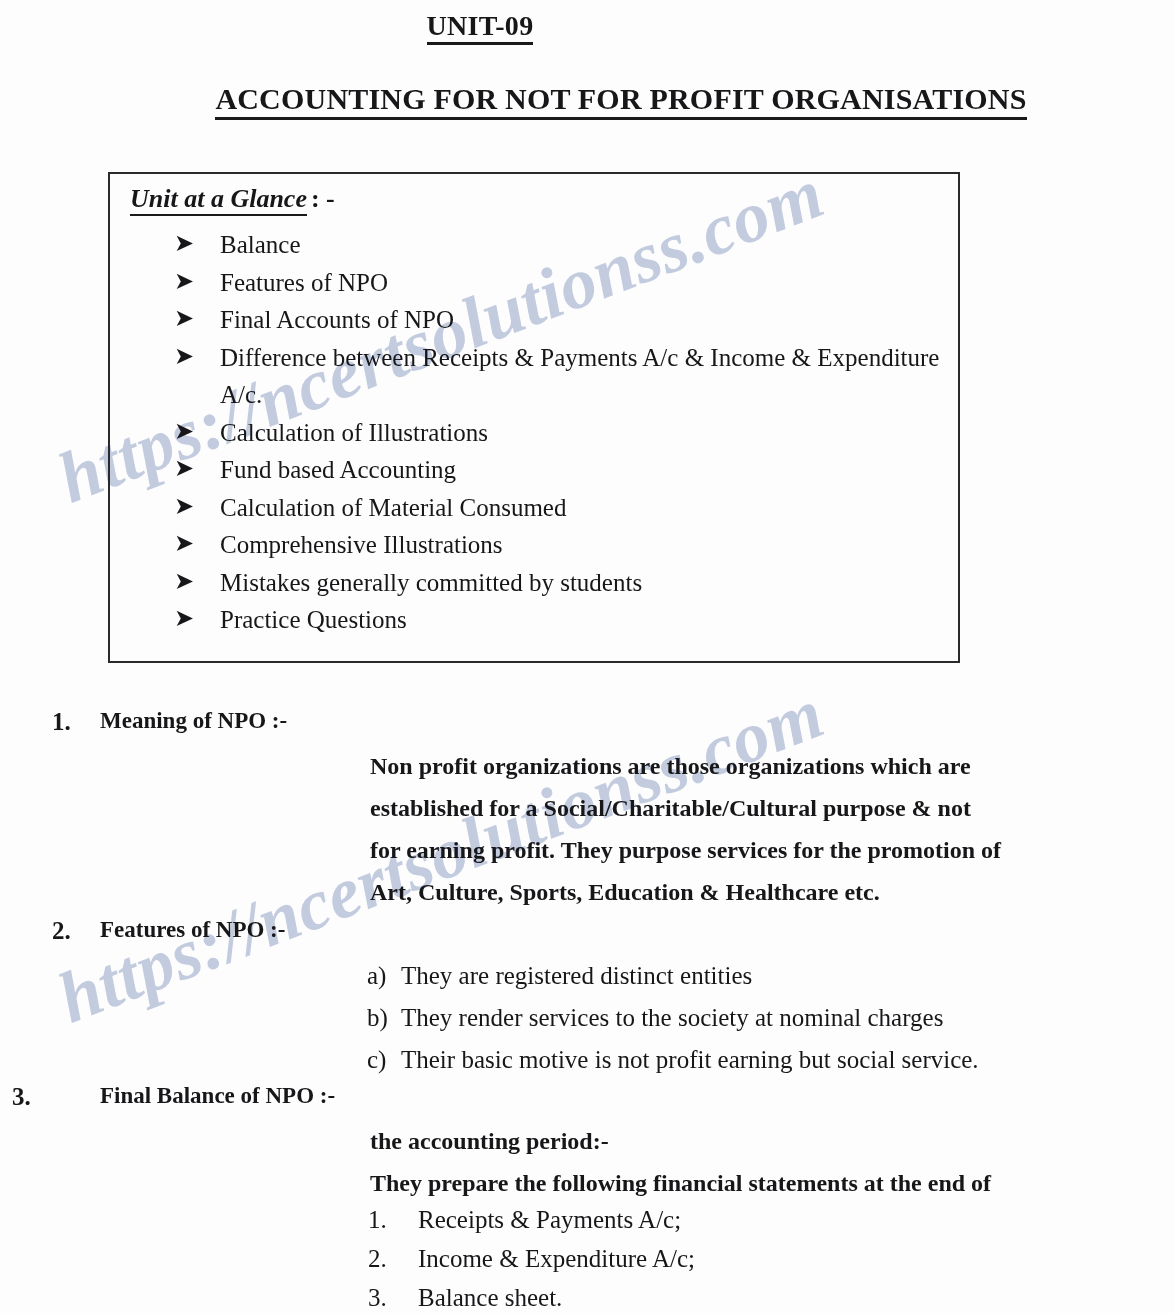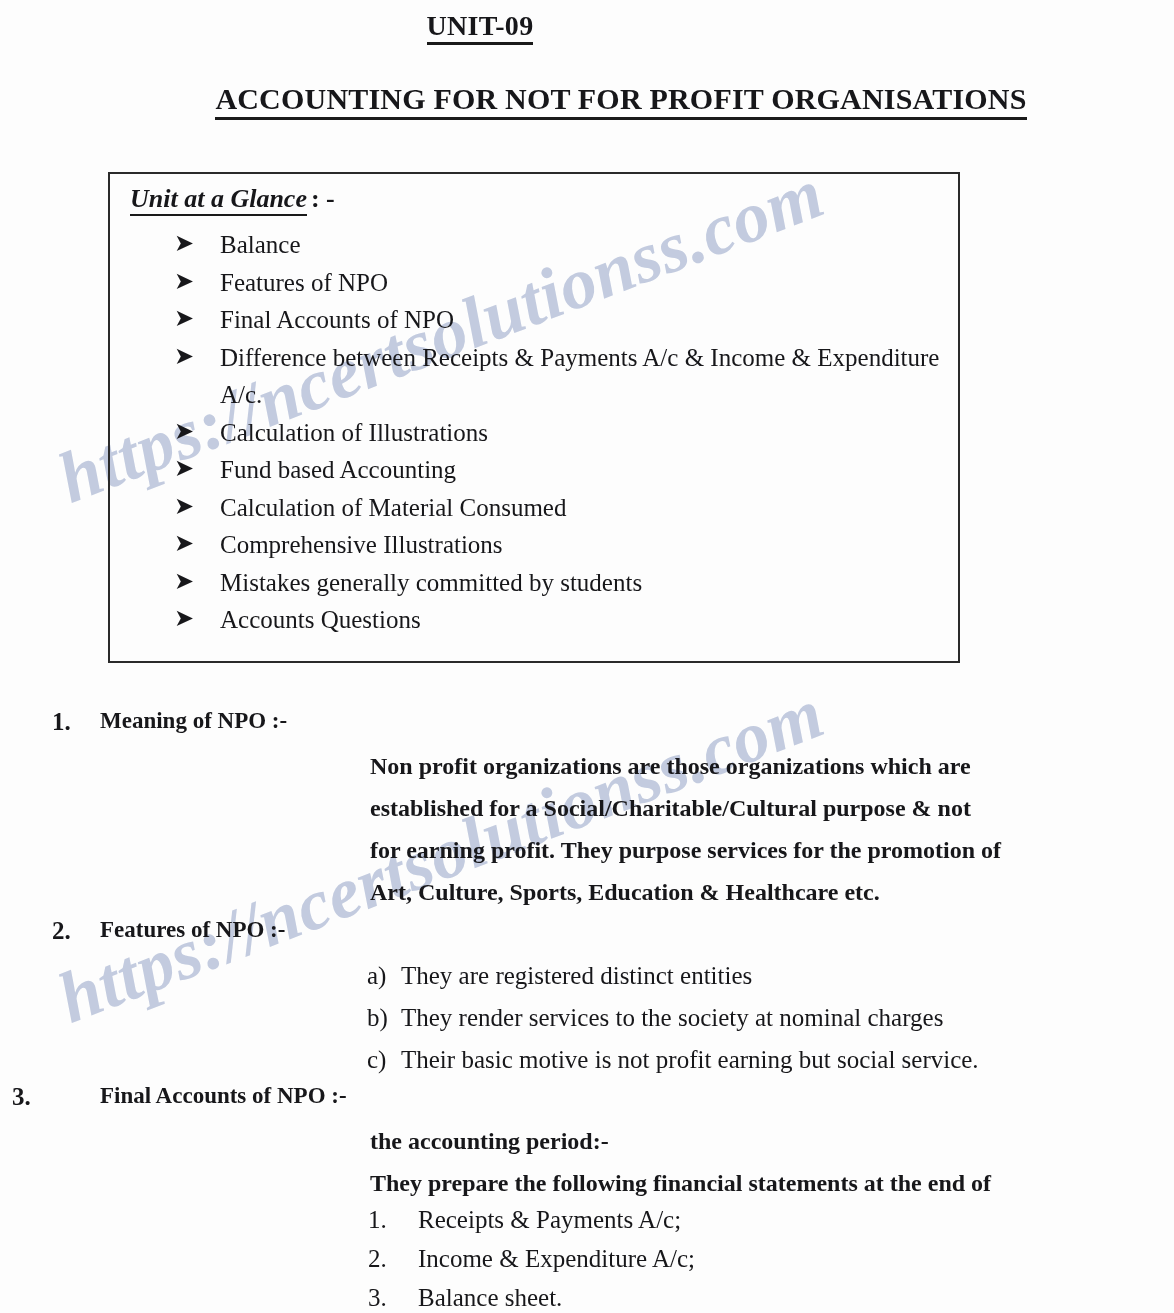--- a/index.html
+++ b/index.html
@@ -269,21 +269,21 @@
         <li>
           <span class="bullet">➤</span>
           <span>Comprehensive Illustrations</span>
         </li>
         <li>
           <span class="bullet">➤</span>
           <span>Mistakes generally committed by students</span>
         </li>
         <li>
           <span class="bullet">➤</span>
-          <span>Accounts Questions</span>
+          <span>Practice Questions</span>
         </li>
       </ul>
     </div>
 
     <div class="section">
       <div class="sec-num" style="left:52px; top:708px;">1.</div>
       <div class="sec-head" style="left:100px; top:708px;">Meaning of NPO :-</div>
       <div class="sec-body" style="left:370px; top:745px; width:800px;">
         <p>Non profit organizations are those organizations which are</p>
         <p>established for a Social/Charitable/Cultural purpose &amp; not</p>
@@ -306,21 +306,21 @@
         </li>
         <li>
           <span class="marker">c)</span>
           <span> Their basic motive is not profit earning but social service.</span>
         </li>
       </ul>
     </div>
 
     <div class="section">
       <div class="sec-num" style="left:12px; top:1083px;">3.</div>
-      <div class="sec-head" style="left:100px; top:1083px;">Final Accounts of NPO :-</div>
+      <div class="sec-head" style="left:100px; top:1083px;">Final Balance of NPO :-</div>
       <div class="sec-body" style="left:370px; top:1120px; width:800px;">
         <p> the accounting period:-</p>
         <p>They prepare the following financial statements at the end of</p>
       </div>
       <ul class="numbered" style="left:368px; top:1200px;">
         <li>
           <span class="marker">1.</span>
           <span>Receipts &amp; Payments A/c;</span>
         </li>
         <li>

